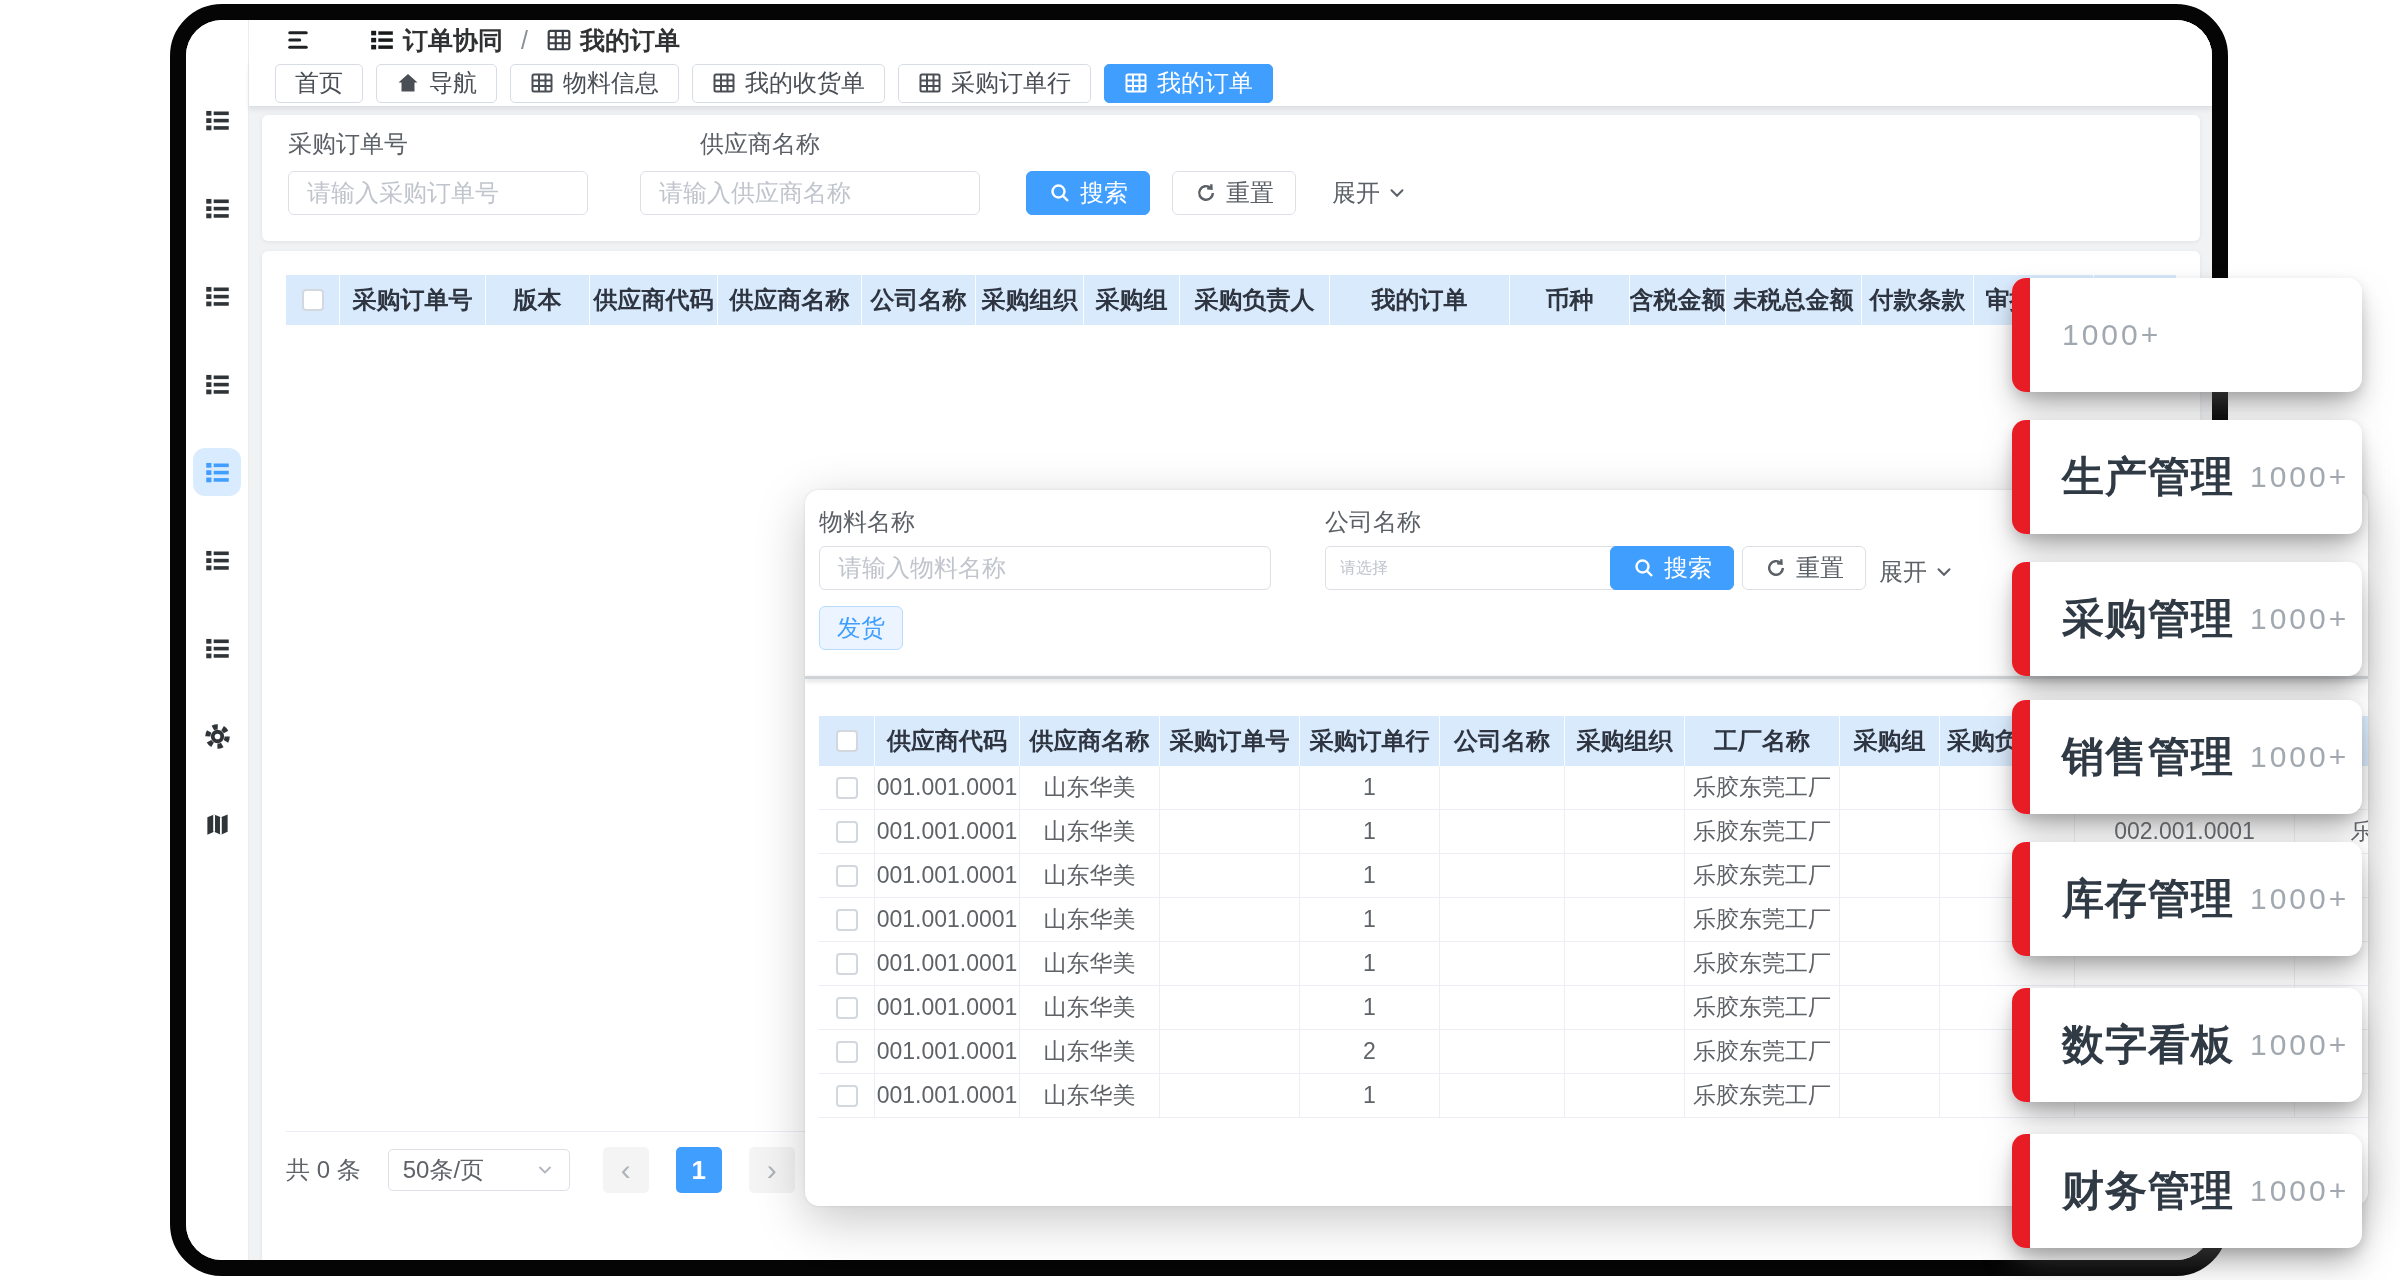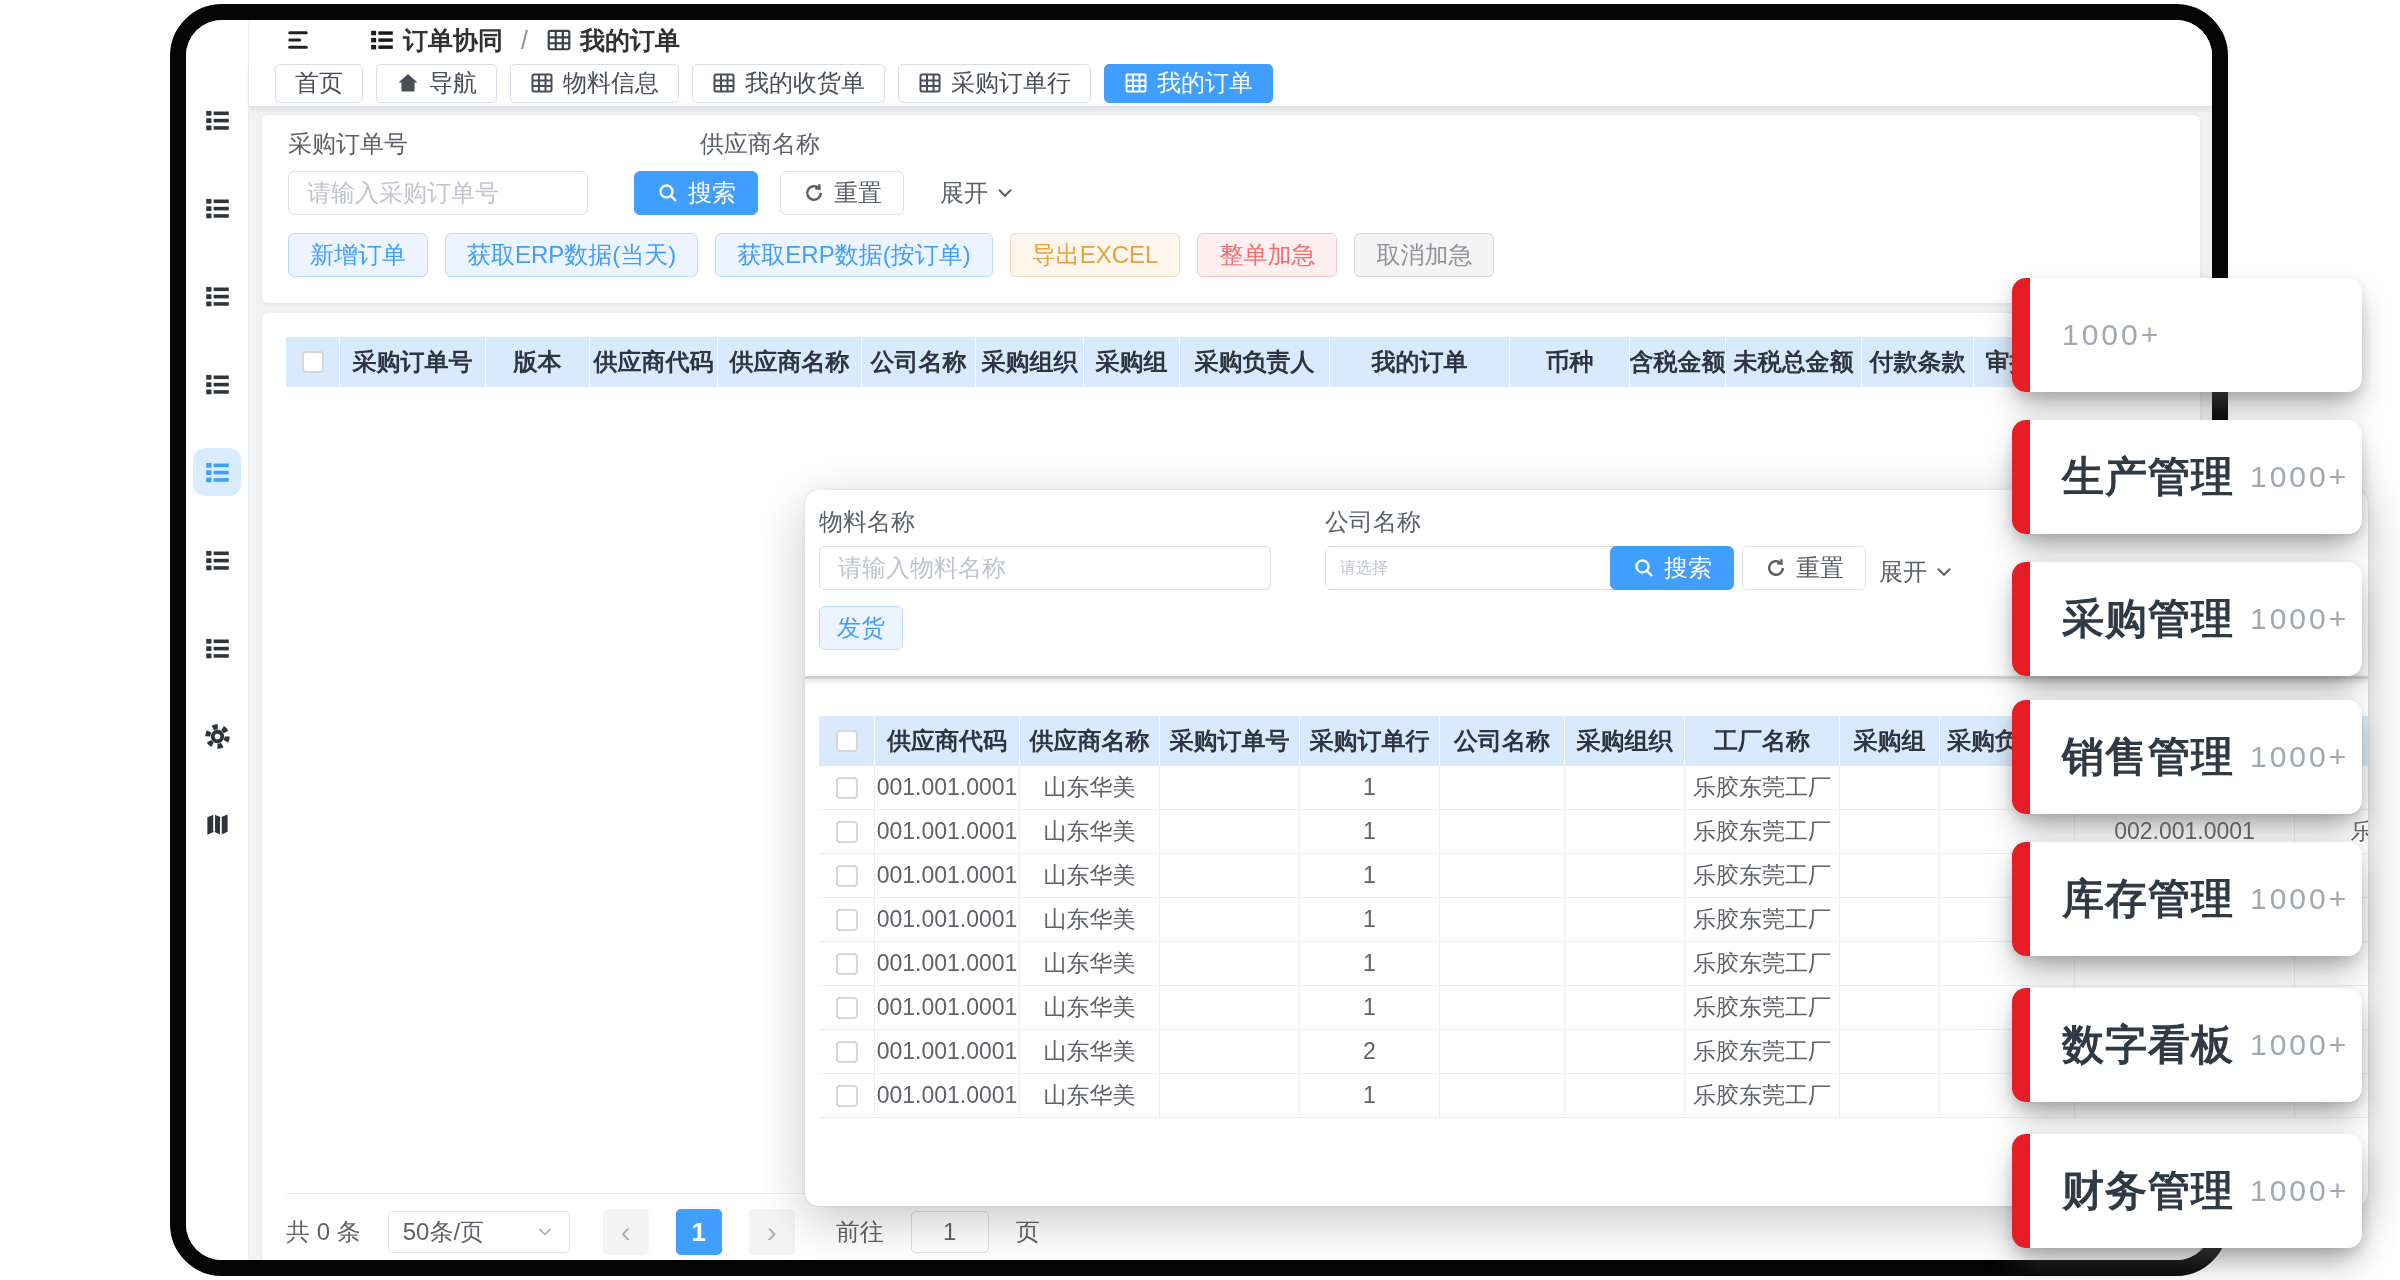--- a/index.html
+++ b/index.html
@@ -282,20 +282,21 @@
 
       <div class="content">
 
         <div class="card card-filter">
           <div class="f-labels">
             <span style="width:412px">采购订单号</span>
             <span>供应商名称</span>
           </div>
           <div class="f-row" style="margin-top:10px">
             <input class="inp" style="width: 300px;" placeholder="请输入采购订单号">
+            <input class="inp" style="width: 340px; margin-left: 52px;" placeholder="请输入供应商名称">
             <button class="btn btn-solid" style="margin-left:46px">
               <svg viewBox="0 0 24 24" fill="none" stroke="currentColor" stroke-width="2.4">
                   <circle cx="10.5" cy="10.5" r="6"></circle>
                   <path d="M15.2 15.2 L20 20"></path>
                 </svg>
               <span>搜索</span>
             </button>
             <button class="btn btn-plain" style="margin-left:22px">
               <svg viewBox="0 0 24 24" fill="none" stroke="currentColor" stroke-width="2.4">
                   <path d="M18.8 12 a6.8 6.8 0 1 1 -2 -4.85"></path>
@@ -303,28 +304,20 @@
                 </svg>
               <span>重置</span>
             </button>
             <span class="expand" style="margin-left:36px">
               <span>展开</span>
               <svg viewBox="0 0 24 24" fill="none" stroke="currentColor" stroke-width="2.2" stroke-linecap="round">
                   <path d="M6 9 L12 15 L18 9"></path>
                 </svg>
             </span>
           </div>
-          <div class="actions">
-              <button class="btn btn-primary">新增订单</button>
-              <button class="btn btn-primary">获取ERP数据(当天)</button>
-              <button class="btn btn-primary">获取ERP数据(按订单)</button>
-              <button class="btn btn-warning">导出EXCEL</button>
-              <button class="btn btn-danger">整单加急</button>
-              <button class="btn btn-info">取消加急</button>
-            </div>
         </div>
 
         <div class="card card-table">
           <div class="thead">
               <div class="th" style="width: 54px;">
                 <span class="cb"></span>
               </div>
               <div class="th" style="width: 146px;">采购订单号</div>
               <div class="th" style="width: 104px;">版本</div>
               <div class="th" style="width: 128px;">供应商代码</div>

